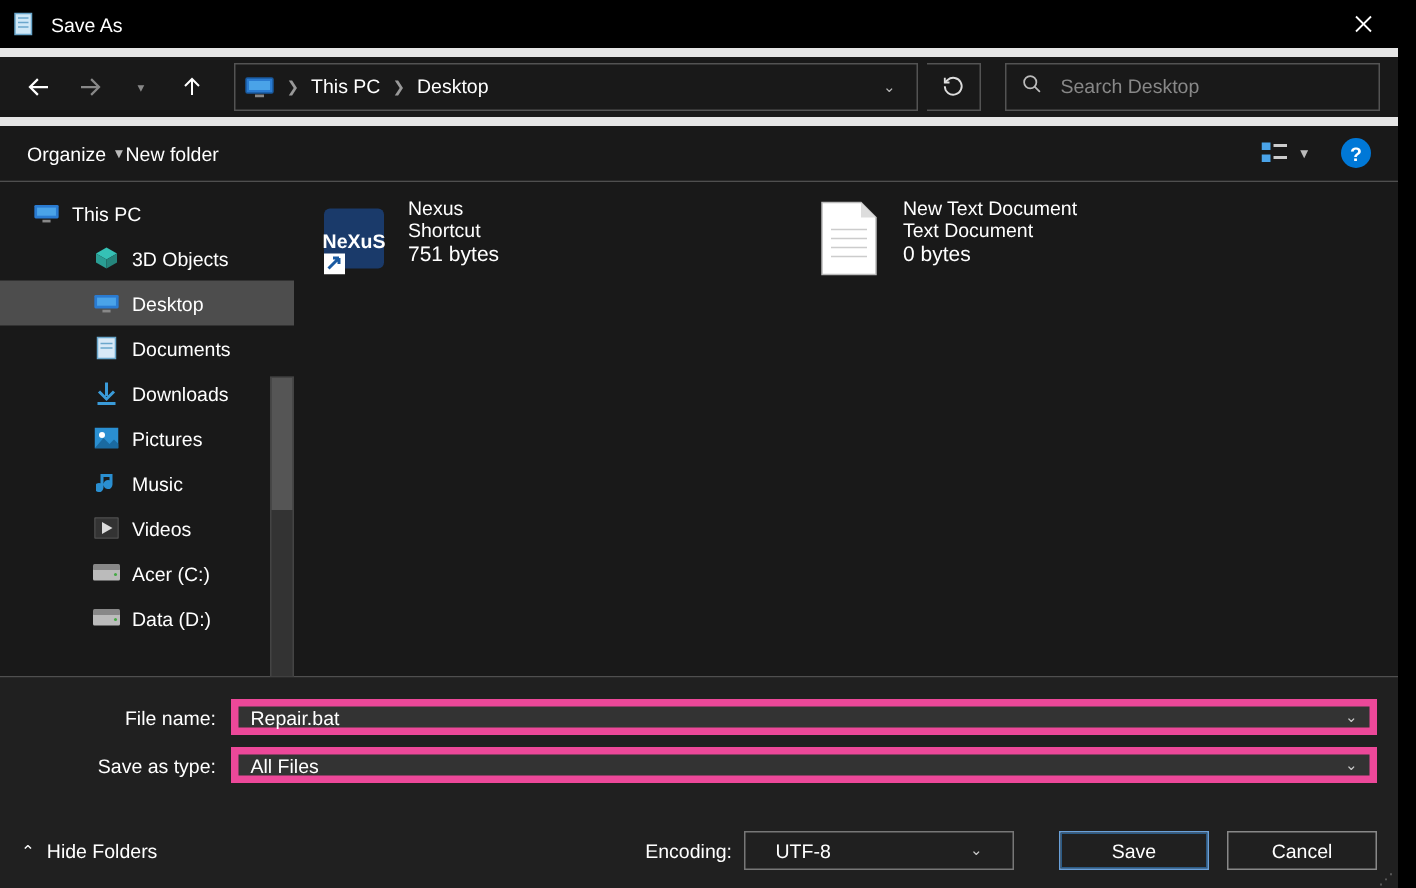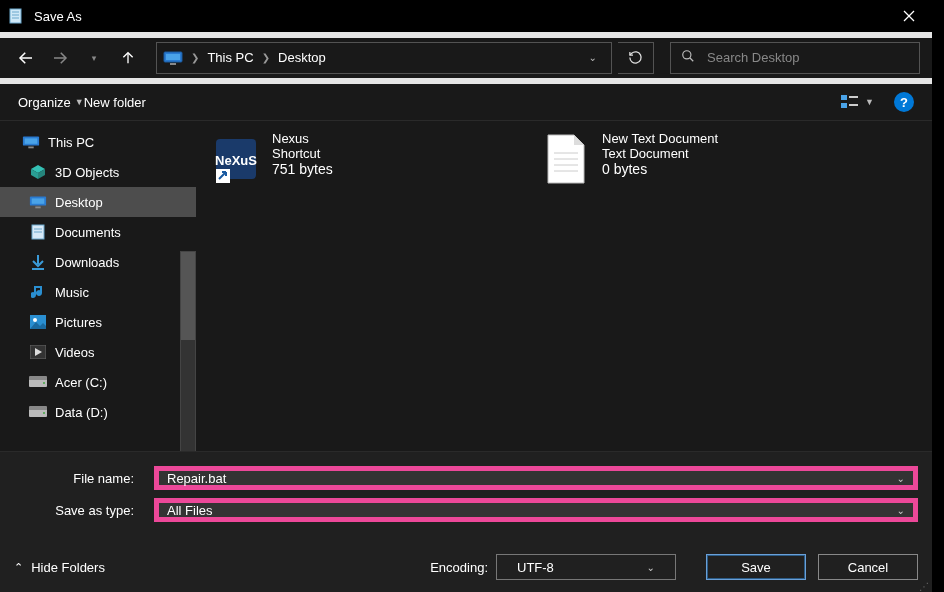--- a/index.html
+++ b/index.html
@@ -35,37 +35,37 @@
 .toolbar .caret { font-size: 9px; color: #bbb; }
 .toolbar-spacer { flex: 1; }
 .toolbar .view-btn { display:flex; align-items:center; gap:6px; }
 .toolbar .help { width: 20px; height: 20px; border-radius: 50%; background: #0078d7; color: #fff; display: flex; align-items: center; justify-content: center; font-size: 13px; font-weight:bold; margin-left: 20px;}
 
 
 .main { flex: 1; display: flex; min-height: 0; border-top: 1px solid #2a2a2a; border-bottom: 1px solid #2a2a2a;}
 .sidebar { width: 196px; background: #191919; overflow: hidden; position:relative;}
 .tree { padding-top: 6px; }
 .tree-row { height: 30px; display: flex; align-items: center; padding-left: 22px; gap: 8px; color: #fff; cursor: default; }
-.tree-row.child { padding-left: 29px; }
+.tree-row.child { padding-left: 62px; }
 .tree-row.selected { background: #4d4d4d; }
 .tree-row .ticon { width: 18px; height: 16px; flex-shrink:0; display:flex; align-items:center; justify-content:center;}
 .vscroll-stub { position:absolute; top:130px; right:0; width:16px; height:300px; background:#333; border:1px solid #444;}
 .vscroll-stub::before{content:""; position:absolute; top:0; left:0; right:0; height:88px; background:#555;}
 
 .content { flex: 1; background: #191919; padding: 10px 16px; display: flex; gap: 50px; align-items: flex-start; color:#fff;}
 .file-item { display: flex; gap: 12px; align-items: flex-start; width: 280px; }
 .file-icon { width: 48px; height: 56px; flex-shrink:0; display:flex; align-items:center; justify-content:center;}
 .file-meta .fname { font-size: 13px; }
 .file-meta .ftype { font-size: 13px; color: #fff; }
 .file-meta .fsize { font-size: 14px; color: #fff; }
 
 
 .bottom { background: #202020; padding: 14px 14px 8px 14px; }
 .field-row { display: flex; align-items: center; margin-bottom: 8px; }
-.field-row .lbl { width: 140px; text-align: right; padding-right: 20px; color: #fff; font-size:13px;}
+.field-row .lbl { width: 140px; text-align: right; padding-right: 10px; color: #fff; font-size:13px;}
 .combo { flex: 1; height: 24px; background: #333333; border: 5px solid #ec4899; display: flex; align-items: center; padding: 0 8px; color: #fff; justify-content: space-between; font-size:13px;}
 .combo .dd { font-size: 10px; color: #ccc; }
 
 .footer { display: flex; align-items: center; padding: 16px 14px 12px 14px; background:#202020;}
 .hide-folders { display: flex; align-items: center; gap: 8px; color: #fff; cursor: default; }
 .footer-spacer { flex: 1; }
 .enc-lbl { margin-right: 8px; color:#fff;}
 .enc-combo { width: 180px; height: 26px; border: 1px solid #777; background: #202020; display: flex; align-items: center; justify-content: space-between; padding: 0 20px; margin-right: 18px; font-size:13px;}
 .btn { width: 100px; height: 26px; border: 1px solid #888; background: #202020; color: #fff; display: flex; align-items: center; justify-content: center; margin-left: 12px; cursor: default; font-size:13px;}
 .btn.primary { border: 1px solid #6aa0d8; box-shadow: 0 0 0 1px #2b5b86 inset; }
@@ -217,35 +217,35 @@
               <svg width="14" height="16" viewBox="0 0 14 16" fill="none" stroke="#3a9bd9" stroke-width="2">
                 <line x1="7" y1="1" x2="7" y2="10"></line>
                 <polyline points="2 7 7 12 12 7"></polyline>
                 <line x1="1" y1="15" x2="13" y2="15"></line>
               </svg>
             </span>
           <span>Downloads</span>
         </div>
         <div class="tree-row child">
           <span class="ticon">
-              <svg width="14" height="16" viewBox="0 0 14 16" fill="#2a8fd1">
-                <path d="M5 2v9a3 3 0 1 1-2-2.8V2h8v7a3 3 0 1 1-2-2.8V4H5z"></path>
-              </svg>
-            </span>
-          <span>Music</span>
-        </div>
-        <div class="tree-row child">
-          <span class="ticon">
               <svg width="16" height="14" viewBox="0 0 16 14">
                 <rect x="0" y="0" width="16" height="14" fill="#2a8fd1"></rect>
                 <circle cx="5" cy="5" r="2" fill="#fff"></circle>
                 <polygon points="0,14 6,7 10,11 13,8 16,11 16,14" fill="#1a6aa1"></polygon>
               </svg>
             </span>
           <span>Pictures</span>
+        </div>
+        <div class="tree-row child">
+          <span class="ticon">
+              <svg width="14" height="16" viewBox="0 0 14 16" fill="#2a8fd1">
+                <path d="M5 2v9a3 3 0 1 1-2-2.8V2h8v7a3 3 0 1 1-2-2.8V4H5z"></path>
+              </svg>
+            </span>
+          <span>Music</span>
         </div>
         <div class="tree-row child">
           <span class="ticon">
               <svg width="16" height="14" viewBox="0 0 16 14">
                 <rect x="0" y="0" width="16" height="14" fill="#333" stroke="#666"></rect>
                 <polygon points="5,3 12,7 5,11" fill="#ddd"></polygon>
               </svg>
             </span>
           <span>Videos</span>
         </div>

